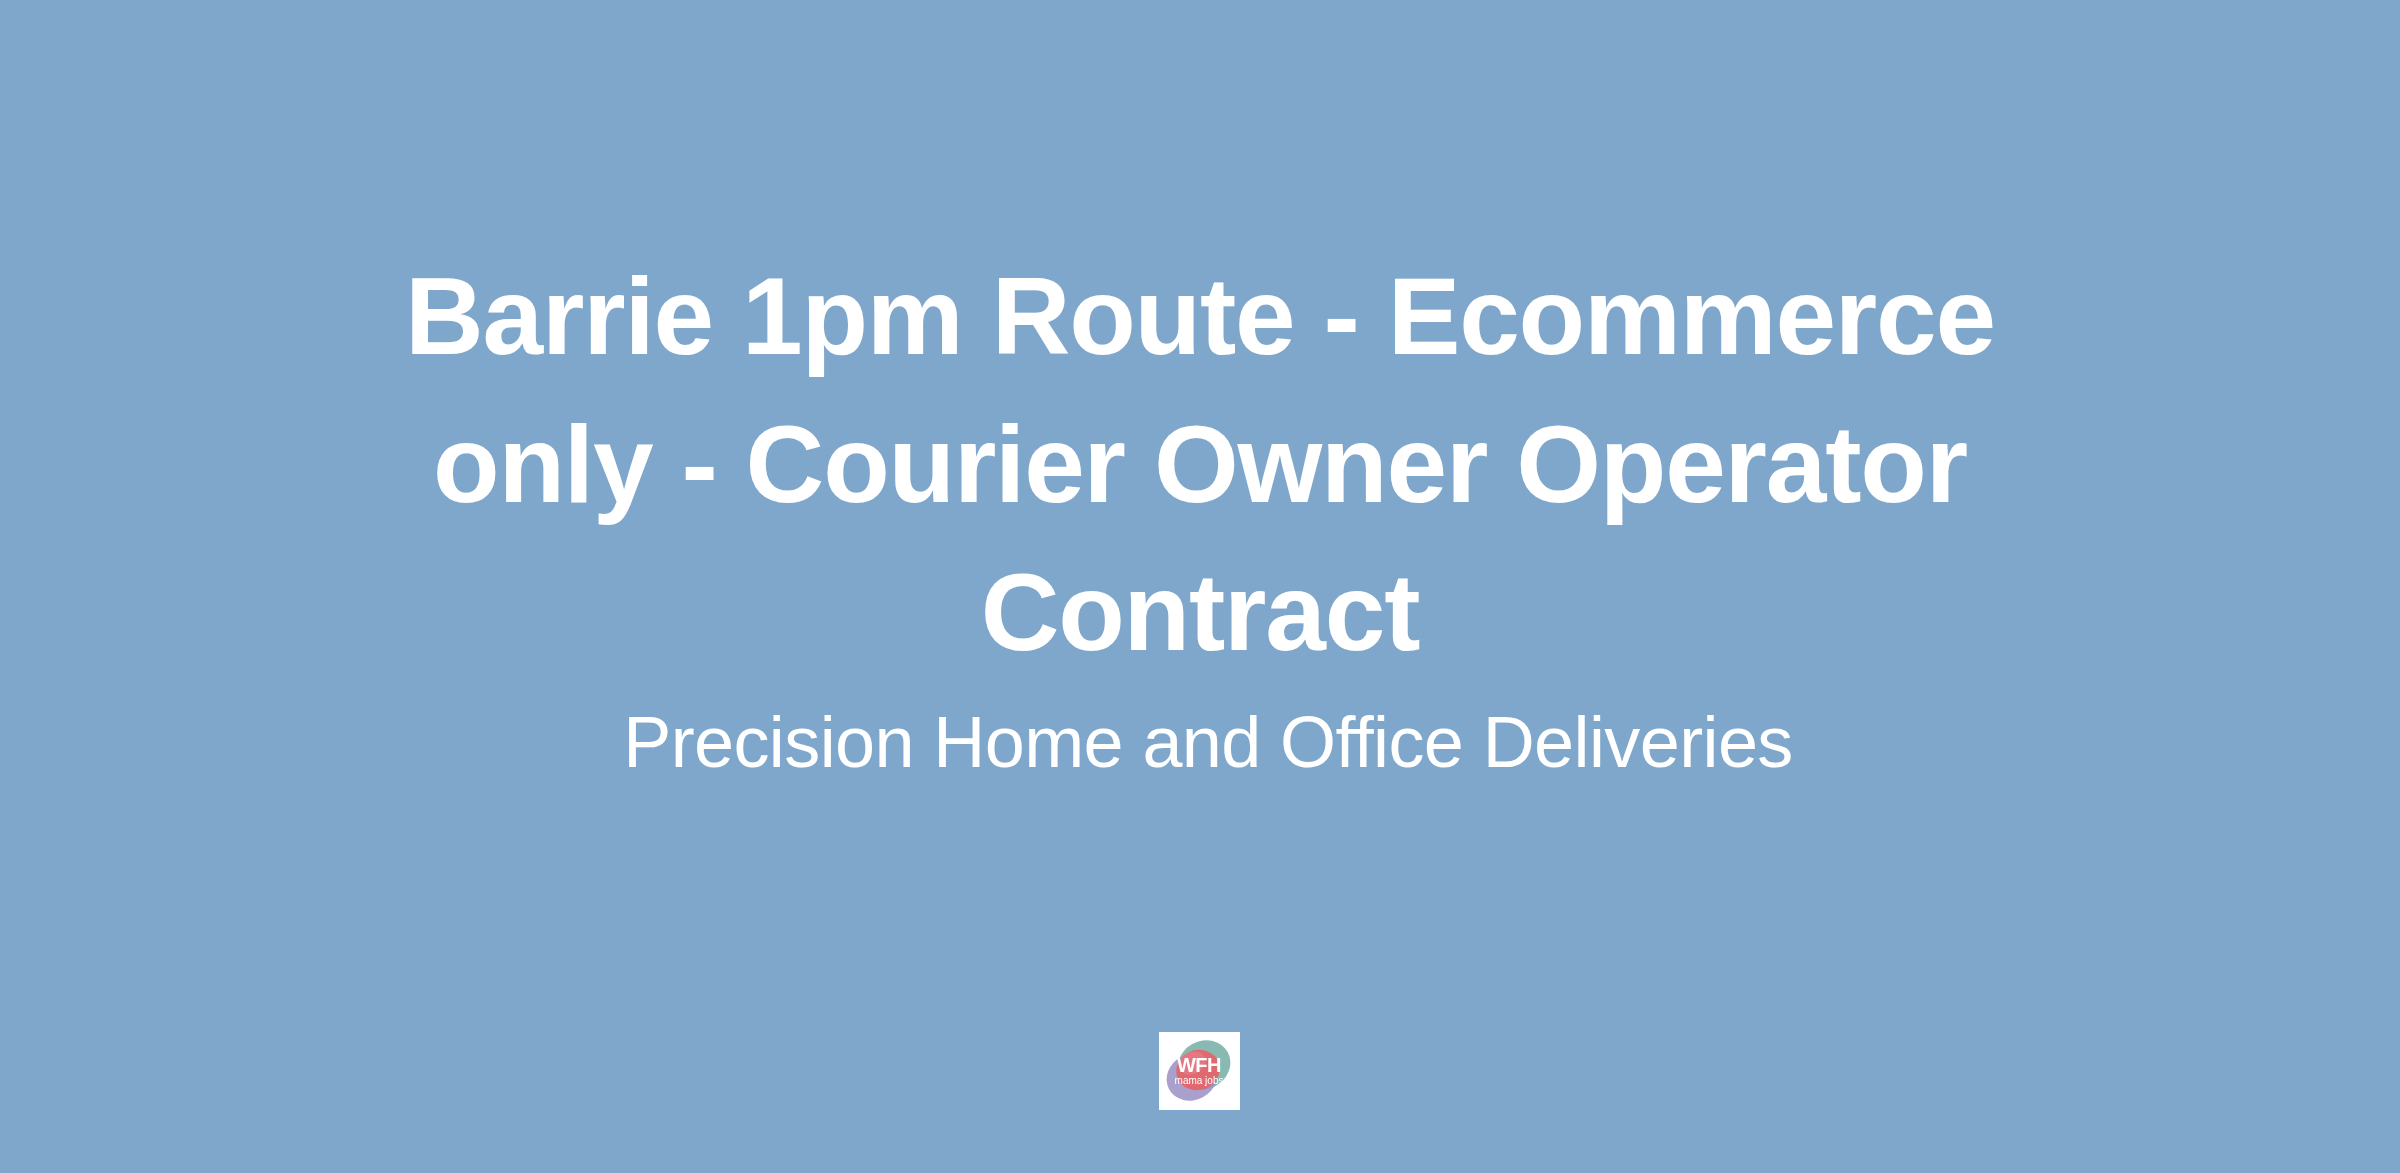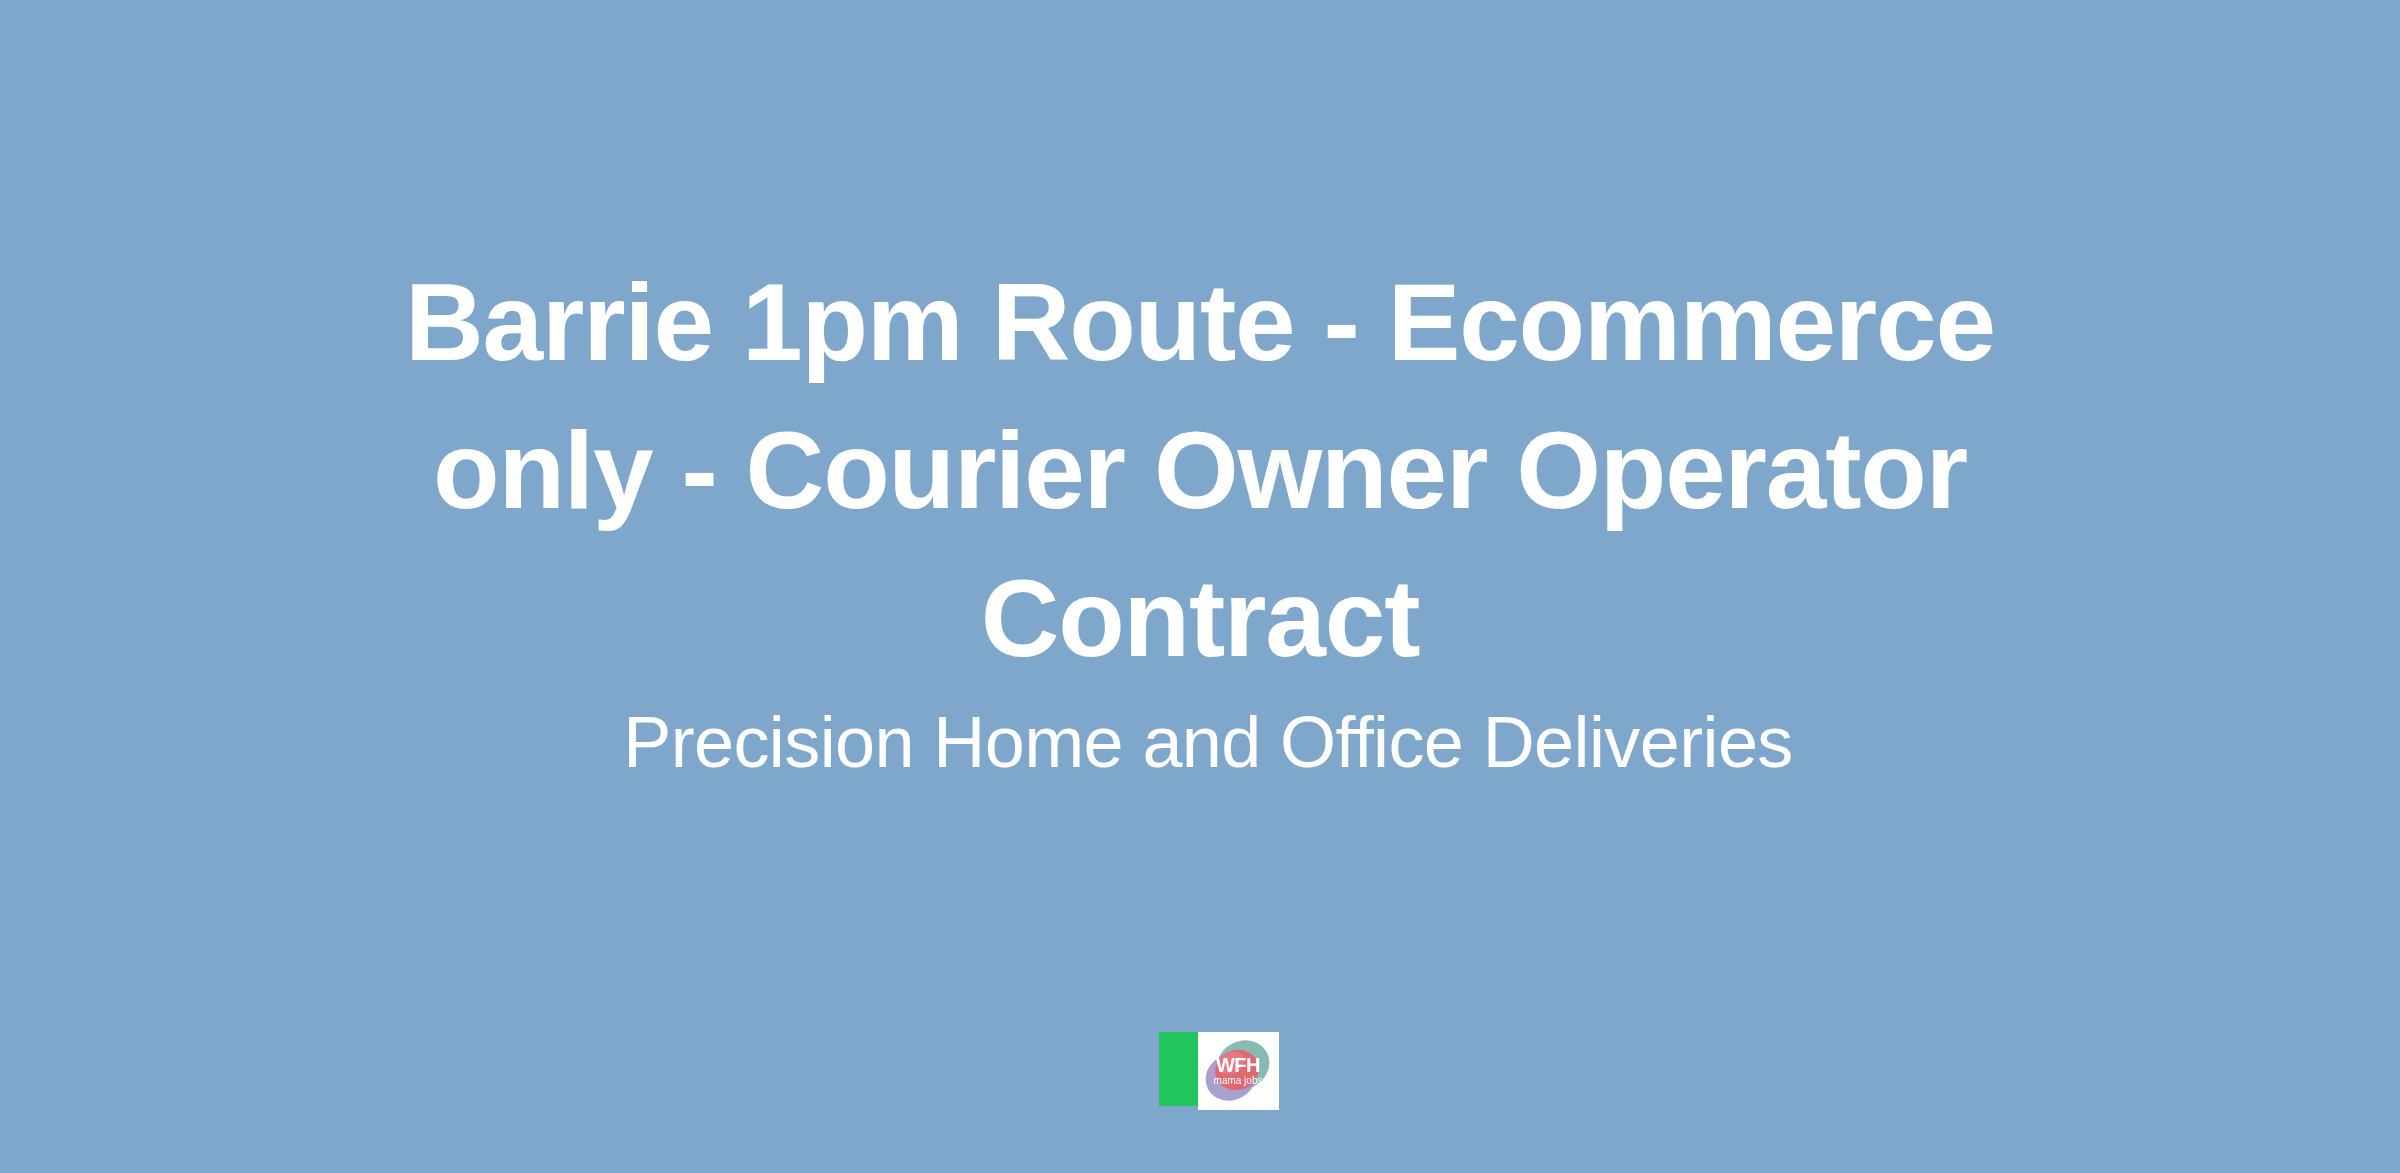--- a/index.html
+++ b/index.html
@@ -29,21 +29,21 @@
   
   #title-block {
     position: absolute;
     top: 236px;
     left: 0;
     width: 2400px;
     text-align: center;
   }
 
   #page-title {
-    margin: 12px;
+    margin: 6px;
     padding: 0 330px;
     font-family: "Liberation Sans", sans-serif;
     font-weight: 700;
     font-size: 109px;
     line-height: 148px;
     letter-spacing: -1.2px;
     color: #ffffff;
     white-space: pre-line;
   }
 
@@ -63,23 +63,22 @@
     color: #ffffff;
   }
 
   
   #logo-wrap {
     position: absolute;
     top: 1032px;
     left: 1159px;
     width: 81px;
     height: 74px;
-    background: #22c55e;
+    background: #b91c1c;
     display: block;
-    padding-left: 39px;
   }
 
   #logo-svg {
     display: block;
     width: 81px;
     height: 78px;
   }
 </style>
 </head>
 <body>

